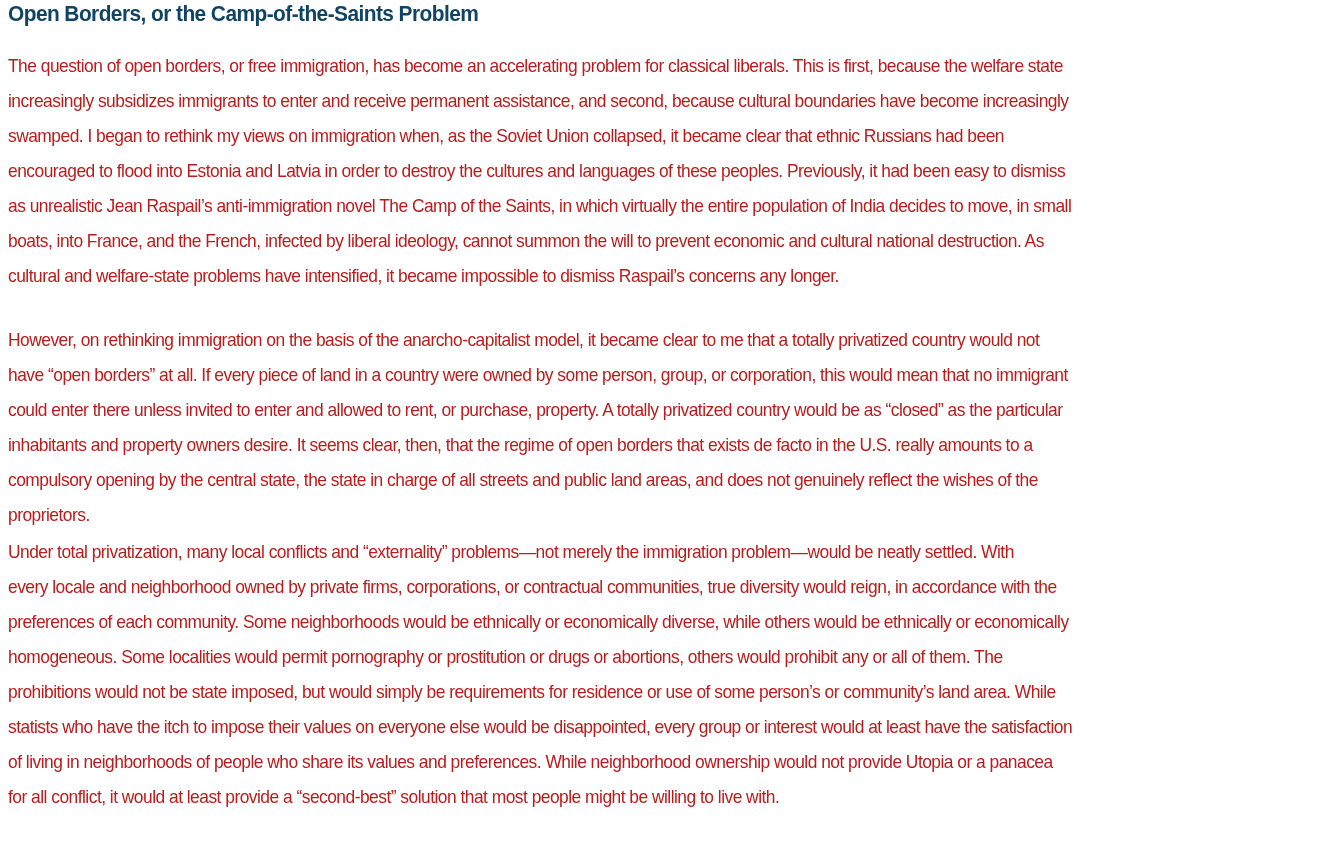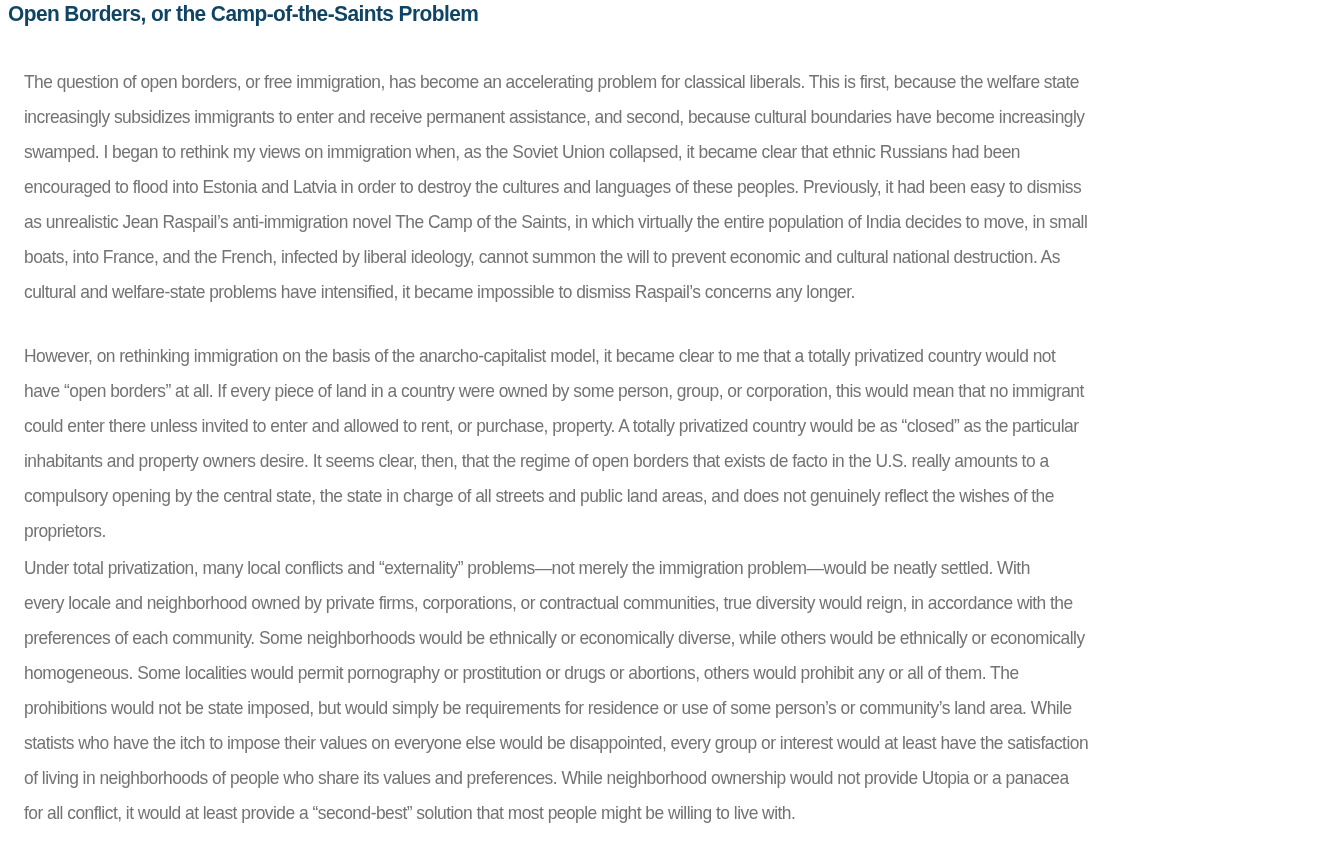--- a/index.html
+++ b/index.html
@@ -13,24 +13,24 @@
       margin: 0;
       position: absolute;
       top: 1px; left: 0;
       letter-spacing: -0.6px;
       white-space: nowrap;
       transform: scaleX(0.95);
       transform-origin: left top;
     }
     .para {
       position: absolute; left: 0;
-      margin: 16px;
+      margin: 0;
       font-family: "Liberation Sans", sans-serif;
       font-size: 18.5px;
-      color: #737373;
+      color: #b91c1c;
     }
     .line {
       display: block;
       height: 35px;
       line-height: 35px;
       white-space: nowrap;
       letter-spacing: -0.55px;
       transform: scaleX(0.94);
       transform-origin: left center;
     }

